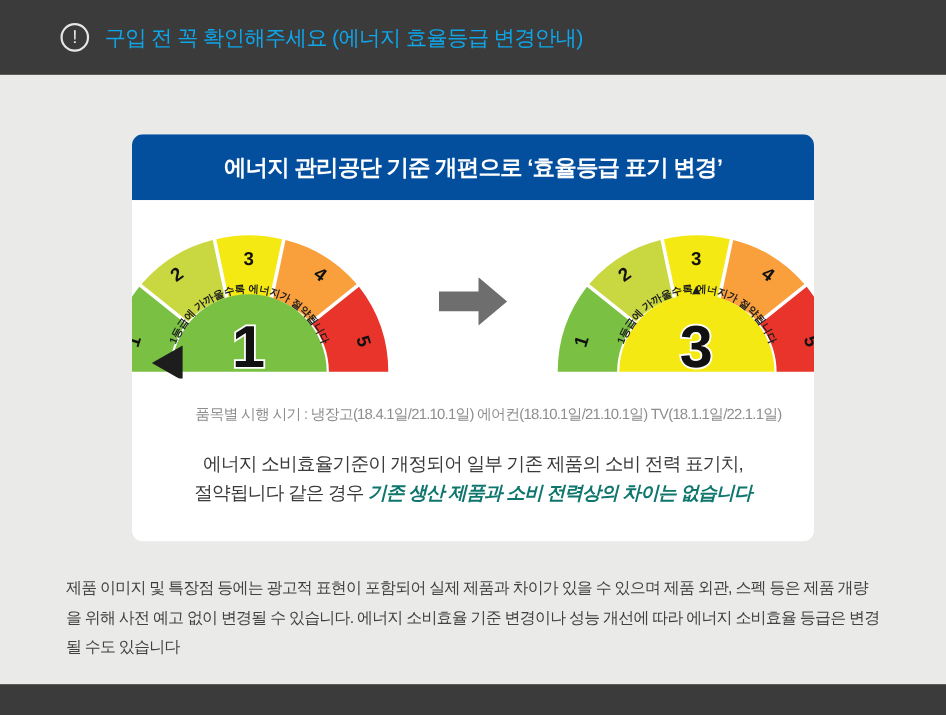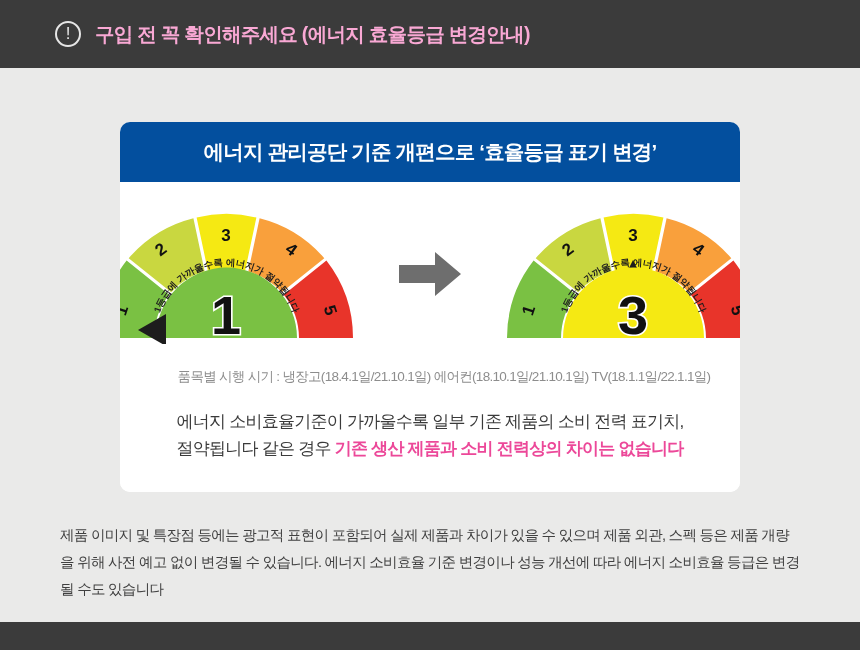--- a/index.html
+++ b/index.html
@@ -23,23 +23,23 @@
     border: 2px solid #e6e6e6;
     border-radius: 50%;
     color: #e6e6e6;
     font-size: 17px;
     line-height: 22px;
     text-align: center;
     font-weight: 400;
     flex: 0 0 auto;
   }
   .topbar-title {
-    color: #f9a8d4;
+    color: #0ea5e9;
     font-size: 19.5px;
-    font-weight: 700;
+    font-weight: 400;
     letter-spacing: -0.7px;
     margin-left: 14px;
     white-space: nowrap;
   }
 
   
   .page { padding: 0; background: #eaeae9; }
 
   .card {
     position: relative;
@@ -92,21 +92,21 @@
   }
 
   .para {
     text-align: center;
     margin-top: 22px;
     color: #3a3a3a;
     font-size: 17px;
     line-height: 27px;
     letter-spacing: -0.75px;
   }
-  .para .accent { color: #ec4899; font-weight: 700; }
+  .para .accent { color: #0f766e; font-weight: 700; font-style: italic; }
 
   
   .disclaimer {
     width: 740px;
     margin: 30px auto 0 auto;
     color: #404040;
     font-size: 14.5px;
     line-height: 27px;
     letter-spacing: -0.7px;
   }
@@ -204,21 +204,21 @@
             </text>
             <text x="132" y="126" text-anchor="middle" font-family="Liberation Sans, sans-serif" font-size="54" font-weight="700" fill="#111" stroke="#ffffff" stroke-width="3.2" paint-order="stroke">3</text>
           </svg>
         </div>
 
       </div>
 
       <div class="caption">품목별 시행 시기 : 냉장고(18.4.1일/21.10.1일) 에어컨(18.10.1일/21.10.1일) TV(18.1.1일/22.1.1일)</div>
 
       <div class="para">
-        <div>에너지 소비효율기준이 가까울수록 일부 기존 제품의 소비 전력 표기치,</div>
+        <div>에너지 소비효율기준이 개정되어 일부 기존 제품의 소비 전력 표기치,</div>
         <div>
           <span>절약됩니다 같은 경우 </span><span class="accent">기존 생산 제품과 소비 전력상의 차이는 없습니다</span>
         </div>
       </div>
 
     </div>
   </div>
 
   <div class="disclaimer">제품 이미지 및 특장점 등에는 광고적 표현이 포함되어 실제 제품과 차이가 있을 수 있으며 제품 외관, 스펙 등은 제품 개량을 위해 사전 예고 없이 변경될 수 있습니다.  에너지 소비효율 기준 변경이나 성능 개선에 따라 에너지 소비효율 등급은 변경될 수도 있습니다</div>
 

